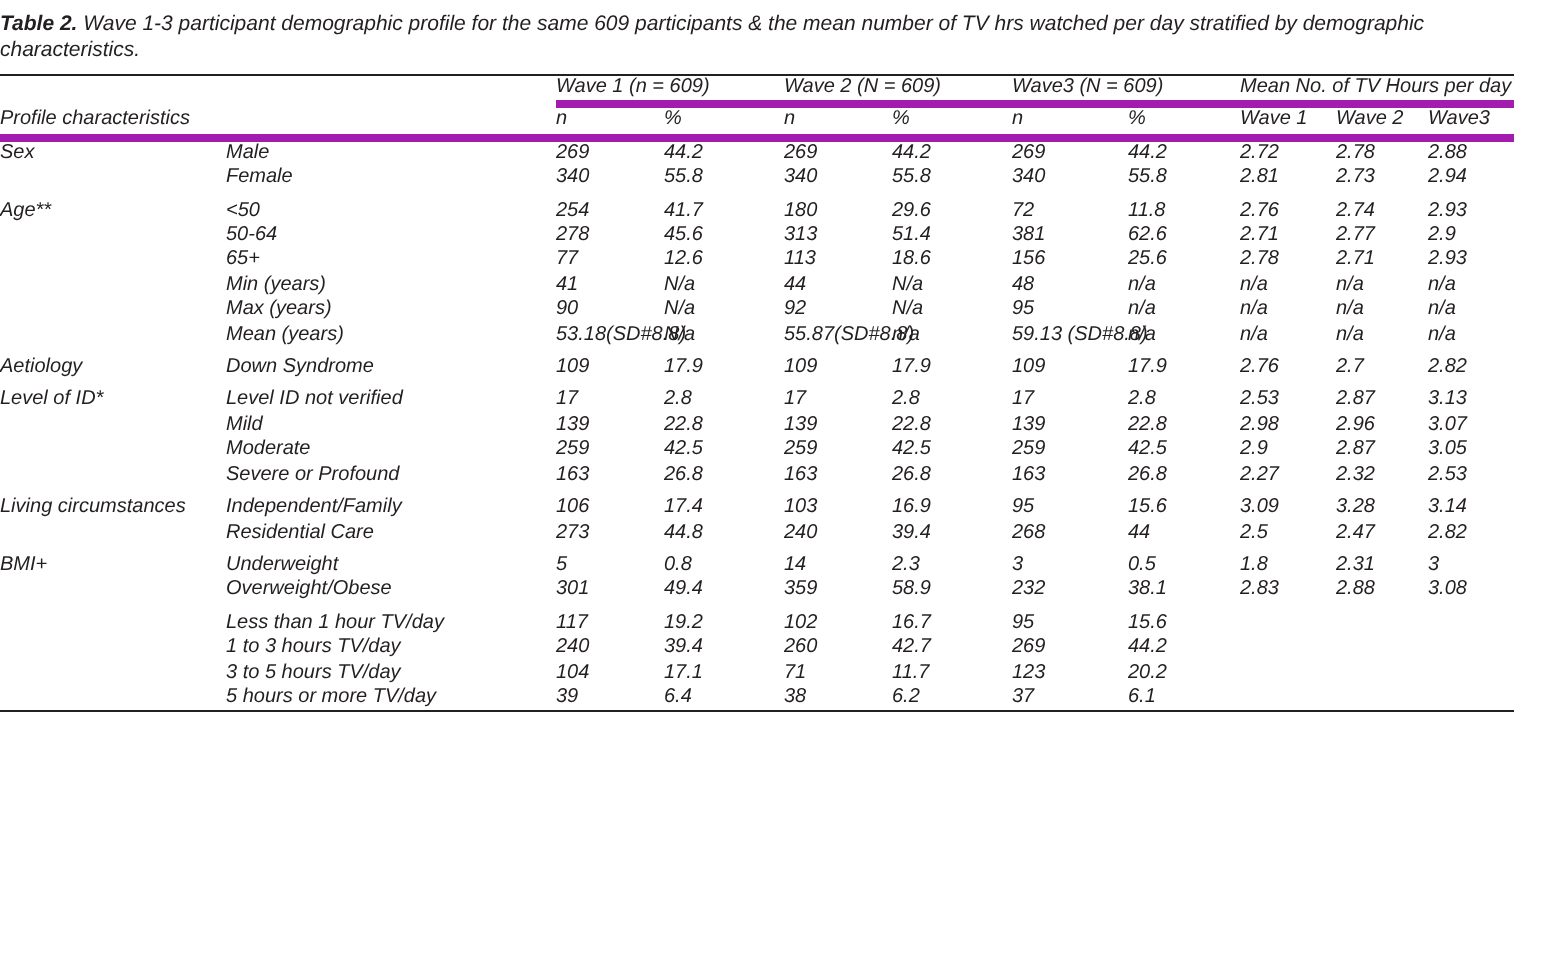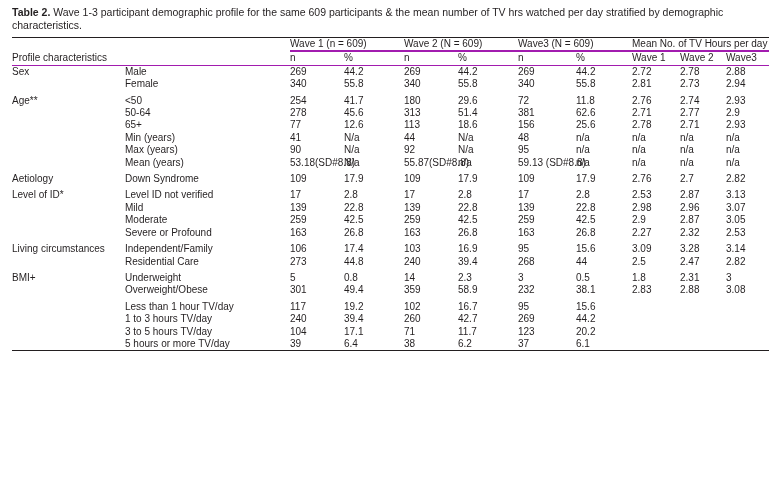--- a/index.html
+++ b/index.html
@@ -12,21 +12,22 @@
     height: 485px;
     font-family: "Liberation Sans", sans-serif;
     color: #231f20;
     overflow: hidden;
   }
   .page {
     position: relative;
     width: 773px;
     height: 485px;
     box-sizing: border-box;
-    padding: 6px 8px 0 12px;
+    padding: 6px 8px 0 0;
+    font-style: italic;
   }
   .caption {
     font-size: 10.5px;
     line-height: 13px;
     margin: 0 0 5px 0;
     width: 757px;
   }
   .caption .lbl {
     font-weight: bold;
   }
@@ -61,28 +62,28 @@
   col.c-t1   { width: 48px; }
   col.c-t2   { width: 46px; }
   col.c-t3   { width: 43px; }
 
   .hdr-group {
     text-align: center;
     font-size: 10px;
     padding-bottom: 1px;
   }
   .hdr-group-line {
-    border-bottom: 2px solid #a21caf;
+    border-bottom: 4px solid #a21caf;
   }
   .hdr-sub {
     font-size: 10px;
     padding-bottom: 2px;
   }
   .row-body td { padding-top: 0.5px; }
-  .bot-border td { border-bottom: 1px solid #a21caf; }
+  .bot-border td { border-bottom: 4px solid #a21caf; }
   .spacer-row td { height: 4px; line-height: 4px; font-size: 0; }
   .footnote {
     font-size: 9px;
     line-height: 12px;
     margin-top: 3px;
     width: 757px;
   }
   .tv-two-line {
     text-align: center;
     line-height: 12px;

